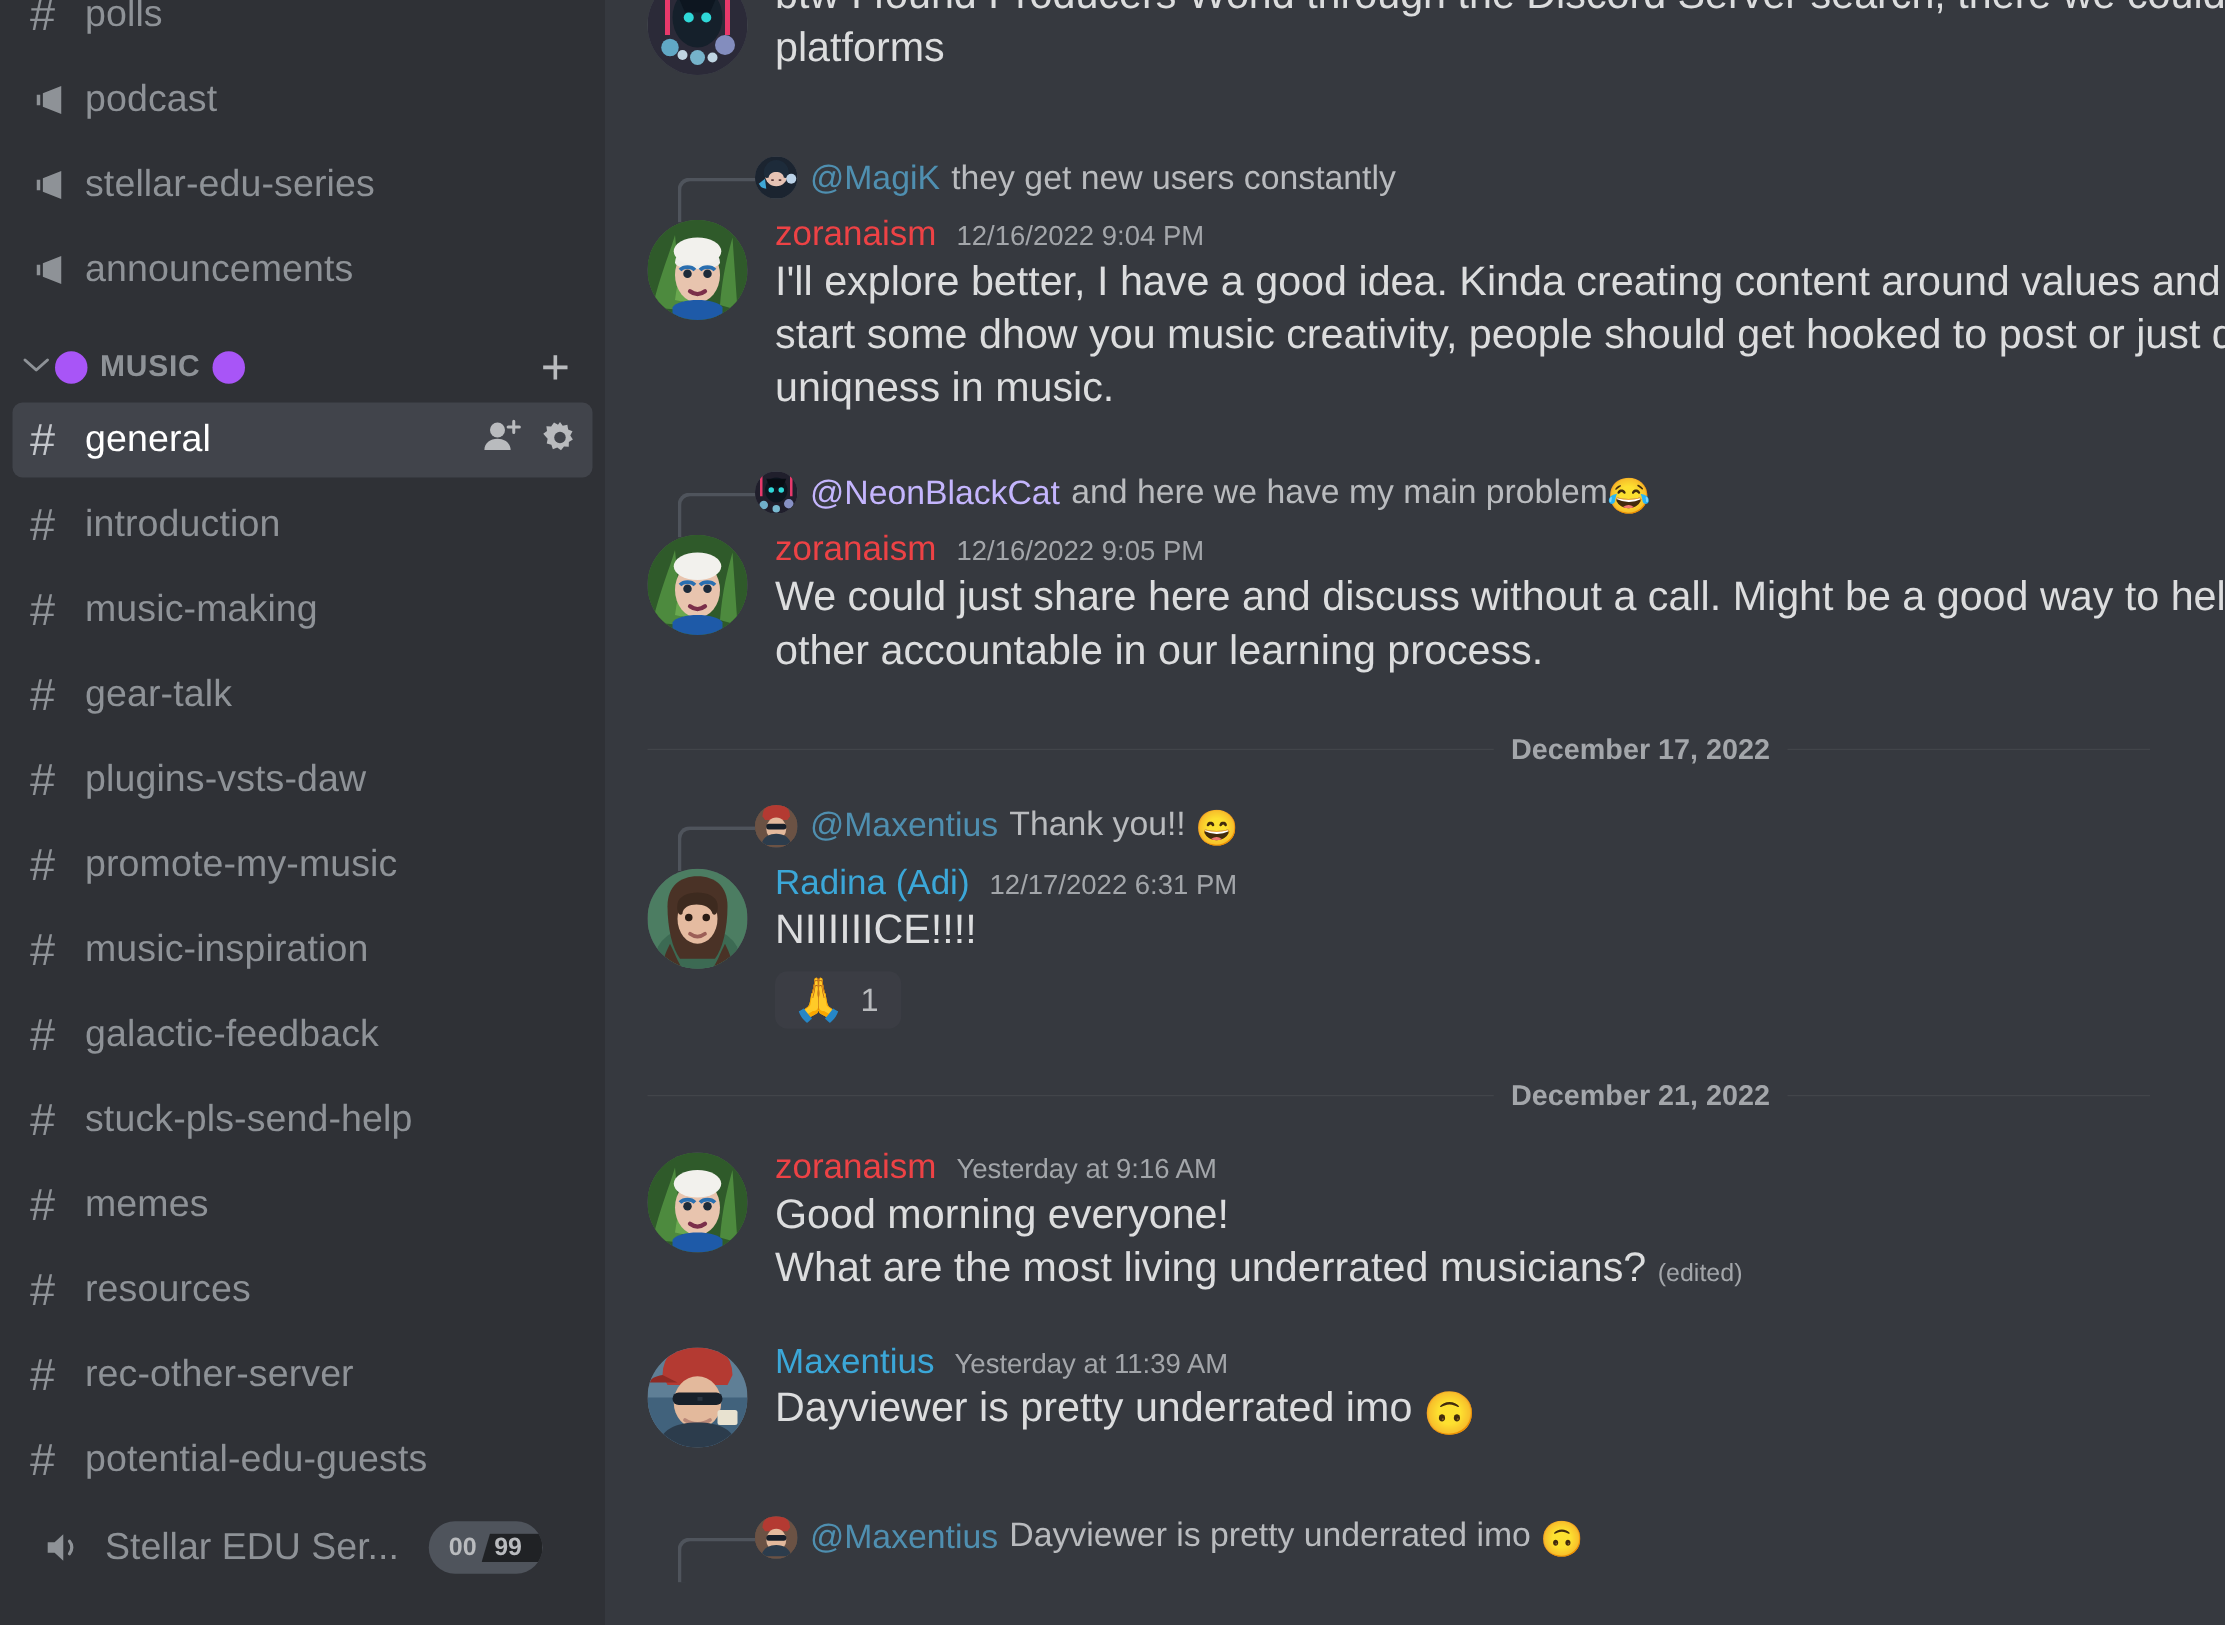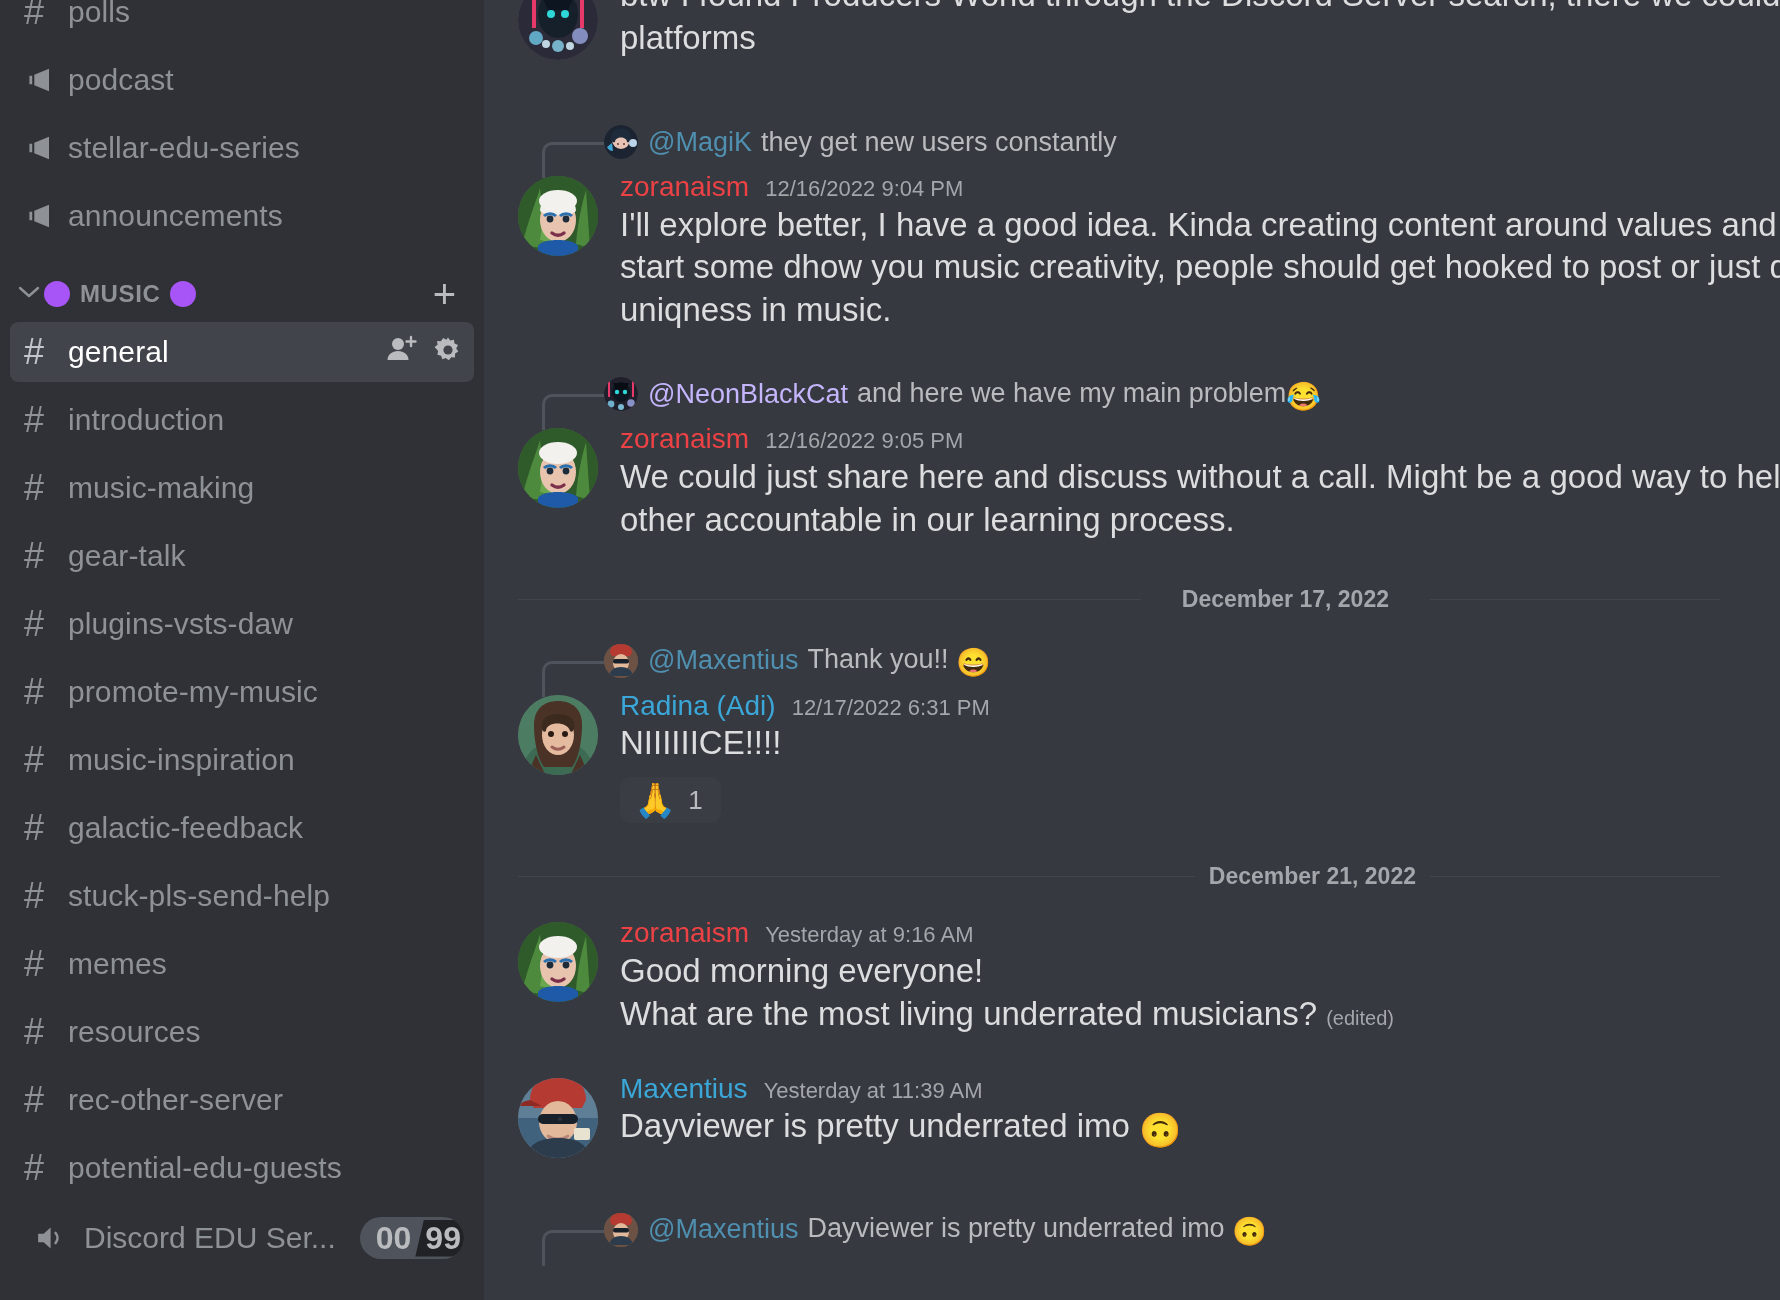--- a/index.html
+++ b/index.html
@@ -54,21 +54,21 @@
   .chan-actions {
     margin-left:auto; display:flex; align-items:center; gap:14px;
   }
   .ico-gray { fill:#b9bbbe; }
 
   .voice-row { display:flex; align-items:center; padding:0 10px 0 24px; height:64px; }
   .voice-label { font-size:30px; color:#8e9297; margin-left:14px; white-space:nowrap; }
   .limit-pill {
     margin-left:24px; display:flex; align-items:center;
     height:42px; border-radius:21px; overflow:hidden; background:#4f545c;
-    font-size:32px; font-weight:600; color:#b9bbbe;
+    font-size:20px; font-weight:600; color:#b9bbbe;
   }
   .limit-pill .a { padding:0 10px 0 16px; }
   .limit-pill .b { padding:0 16px 0 10px; background:#202225; color:#b9bbbe;
                    clip-path: polygon(14% 0, 100% 0, 100% 100%, 0% 100%); margin-left:-6px;}
 
   
   .main {
     flex:1; height:1300px; background:#36393f;
     position:relative; overflow:hidden;
   }
@@ -253,21 +253,21 @@
         <span class="label">potential-edu-guests</span>
       </div>
 
       <div class="voice-row">
         <span>
           <svg class="speaker-ico" viewBox="0 0 26 22">
             <path fill="#8e9297" d="M3 8h4l5-4.6v15.2L7 14H3z"></path>
             <path d="M15.6 7.4a5.6 5.6 0 0 1 0 7.2" stroke="#8e9297" stroke-width="1.9" fill="none" stroke-linecap="round"></path>
           </svg>
         </span>
-        <span class="voice-label">Discord EDU Ser...</span>
+        <span class="voice-label">Stellar EDU Ser...</span>
         <span class="limit-pill">
           <span class="a">00</span>
           <span class="b">99</span>
         </span>
       </div>
 
     </div>
   </div>
 
   <div class="main">
@@ -381,21 +381,21 @@
             <div class="mhead">
               <span class="uname" style="color:#ed4245">zoranaism</span>
               <span class="ts">12/16/2022 9:05 PM</span>
             </div>
             <div class="mtext">We could just share here and discuss without a call. Might be a good way to help each</div>
             <div class="mtext">other accountable in our learning process.</div>
           </div>
         </div>
       </div>
 
-      <div class="divider" style="margin-top:40px;gap:27px;">
+      <div class="divider" style="margin-top:40px;">
         <span class="ln"></span>
         <span class="dl">December 17, 2022</span>
         <span class="ln right"></span>
       </div>
 
       <div style="margin-top:24px;">
         <div class="reply">
           <span class="spine"></span>
           <span class="ravatar">
             <svg viewBox="0 0 34 34">

